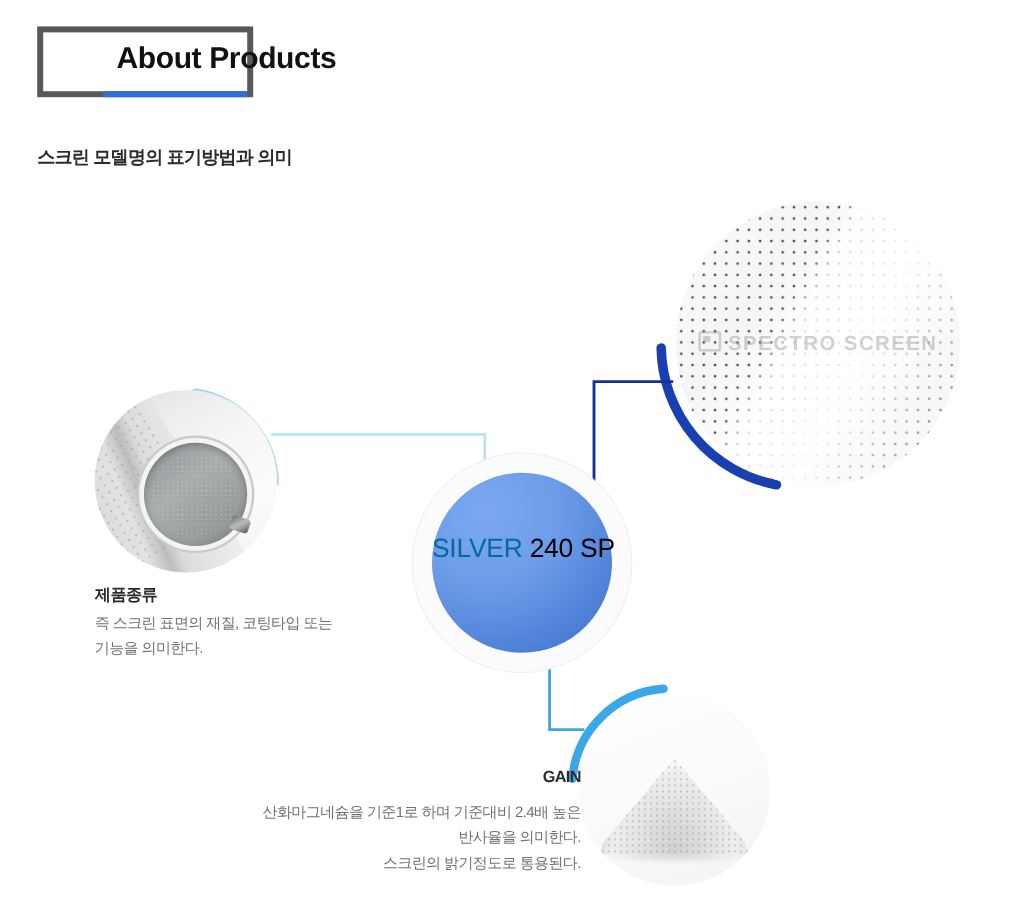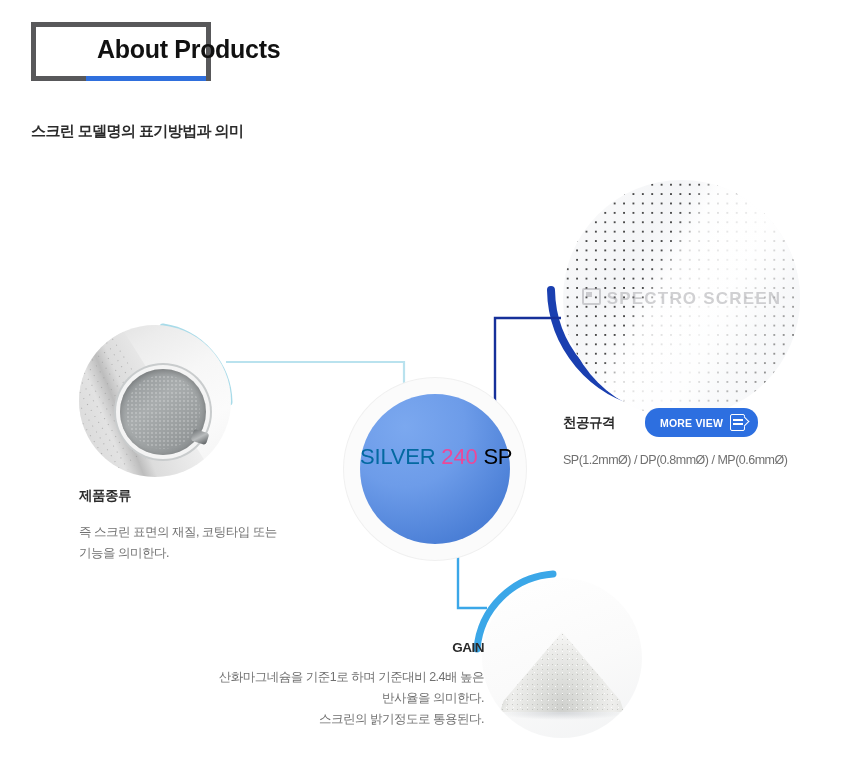--- a/index.html
+++ b/index.html
@@ -53,21 +53,21 @@
     background:radial-gradient(circle at 30% 22%, #7ba8ef 0%, #6d9ce9 38%, #4b7fd6 78%, #4375cf 100%);
   }
   .center-label{
     position:absolute;left:360px;top:444px;
     width:150px;text-align:center;
     font-size:22px;letter-spacing:-0.2px;
     white-space:nowrap;
     font-family:"Liberation Sans","DejaVu Sans",sans-serif;
   }
   .lbl-silver{color:#0369a1;}
-  .lbl-num{color:#ec4899;}
+  .lbl-num{color:#000000;}
   .lbl-sp{color:#000000;}
 
   
   .photo{
     position:absolute;border-radius:50%;overflow:hidden;
   }
   
   .photo-left{left:79px;top:325px;width:152px;height:152px;
     background:
       radial-gradient(circle at 62% 62%, rgba(0,0,0,0.0) 0%, rgba(0,0,0,0.0) 100%),
@@ -95,21 +95,21 @@
     background-image:radial-gradient(rgba(255,255,255,.45) 0.6px, transparent 0.8px);
     background-size:4px 4px;
   }
   .roll-clip{
     position:absolute;left:113px;top:106px;width:16px;height:12px;border-radius:3px;
     background:linear-gradient(135deg,#6d7173,#b9bcbd 50%,#55595b);
     transform:rotate(18deg);
   }
 
   
-  .photo-screen{left:563px;top:180px;width:237px;height:237px;
+  .photo-screen{left:563px;top:168px;width:237px;height:237px;
     background:
       linear-gradient(125deg,#fbfbfb 0%,#f4f5f7 30%,#ffffff 52%,#eef0f3 74%,#f8f9fa 100%);
   }
   .screen-dots{
     position:absolute;inset:0;
     background-image:radial-gradient(#3b3b3b 1.05px, transparent 1.3px);
     background-size:9.4px 9.4px;
     opacity:.92;
   }
   .screen-sheen{
@@ -156,21 +156,21 @@
   .powder-shadow{
     position:absolute;left:16px;bottom:18px;width:128px;height:14px;border-radius:50%;
     background:radial-gradient(ellipse at 50% 50%, rgba(160,165,172,.38) 0%, rgba(160,165,172,0) 70%);
   }
 
   
   .cap-h{font-size:13.5px;font-weight:bold;color:#2b2b2b;letter-spacing:-0.5px;}
   .cap-b{font-size:12.5px;color:#707070;letter-spacing:-0.5px;line-height:21px;}
 
   .cap-left{position:absolute;left:79px;top:487px;width:260px;}
-  .cap-left .cap-b{margin-top:17px;}
+  .cap-left .cap-b{margin-top:4px;}
 
   .cap-screen{position:absolute;left:563px;top:408px;width:282px;}
   .cap-screen-row{display:flex;align-items:center;}
   .cap-screen .cap-b{margin-top:13px;}
 
   .more-view{
     margin-left:30px;
     display:inline-flex;align-items:center;gap:7px;
     background:#2d6fe0;color:#fff;border:none;border-radius:14px;
     padding:6px 13px 6px 15px;
@@ -252,30 +252,20 @@
   </div>
 
   <div class="cap-left">
     <div class="cap-h">제품종류</div>
     <div class="cap-b">
       <div>즉 스크린 표면의 재질, 코팅타입 또는</div>
       <div>기능을 의미한다.</div>
     </div>
   </div>
 
-  <div class="cap-screen">
-    <div class="cap-screen-row">
-      <span class="cap-h">천공규격</span>
-      <button class="more-view">
-        <span>MORE VIEW</span>
-        <span class="mv-icon"></span>
-      </button>
-    </div>
-    <div class="cap-b">SP(1.2mmØ) / DP(0.8mmØ) / MP(0.6mmØ)</div>
-  </div>
 
   <div class="cap-gain">
     <div class="cap-h">GAIN</div>
     <div class="cap-b">
       <div>산화마그네슘을 기준1로 하며 기준대비 2.4배 높은</div>
       <div>반사율을 의미한다.</div>
       <div>스크린의 밝기정도로 통용된다.</div>
     </div>
   </div>
 

